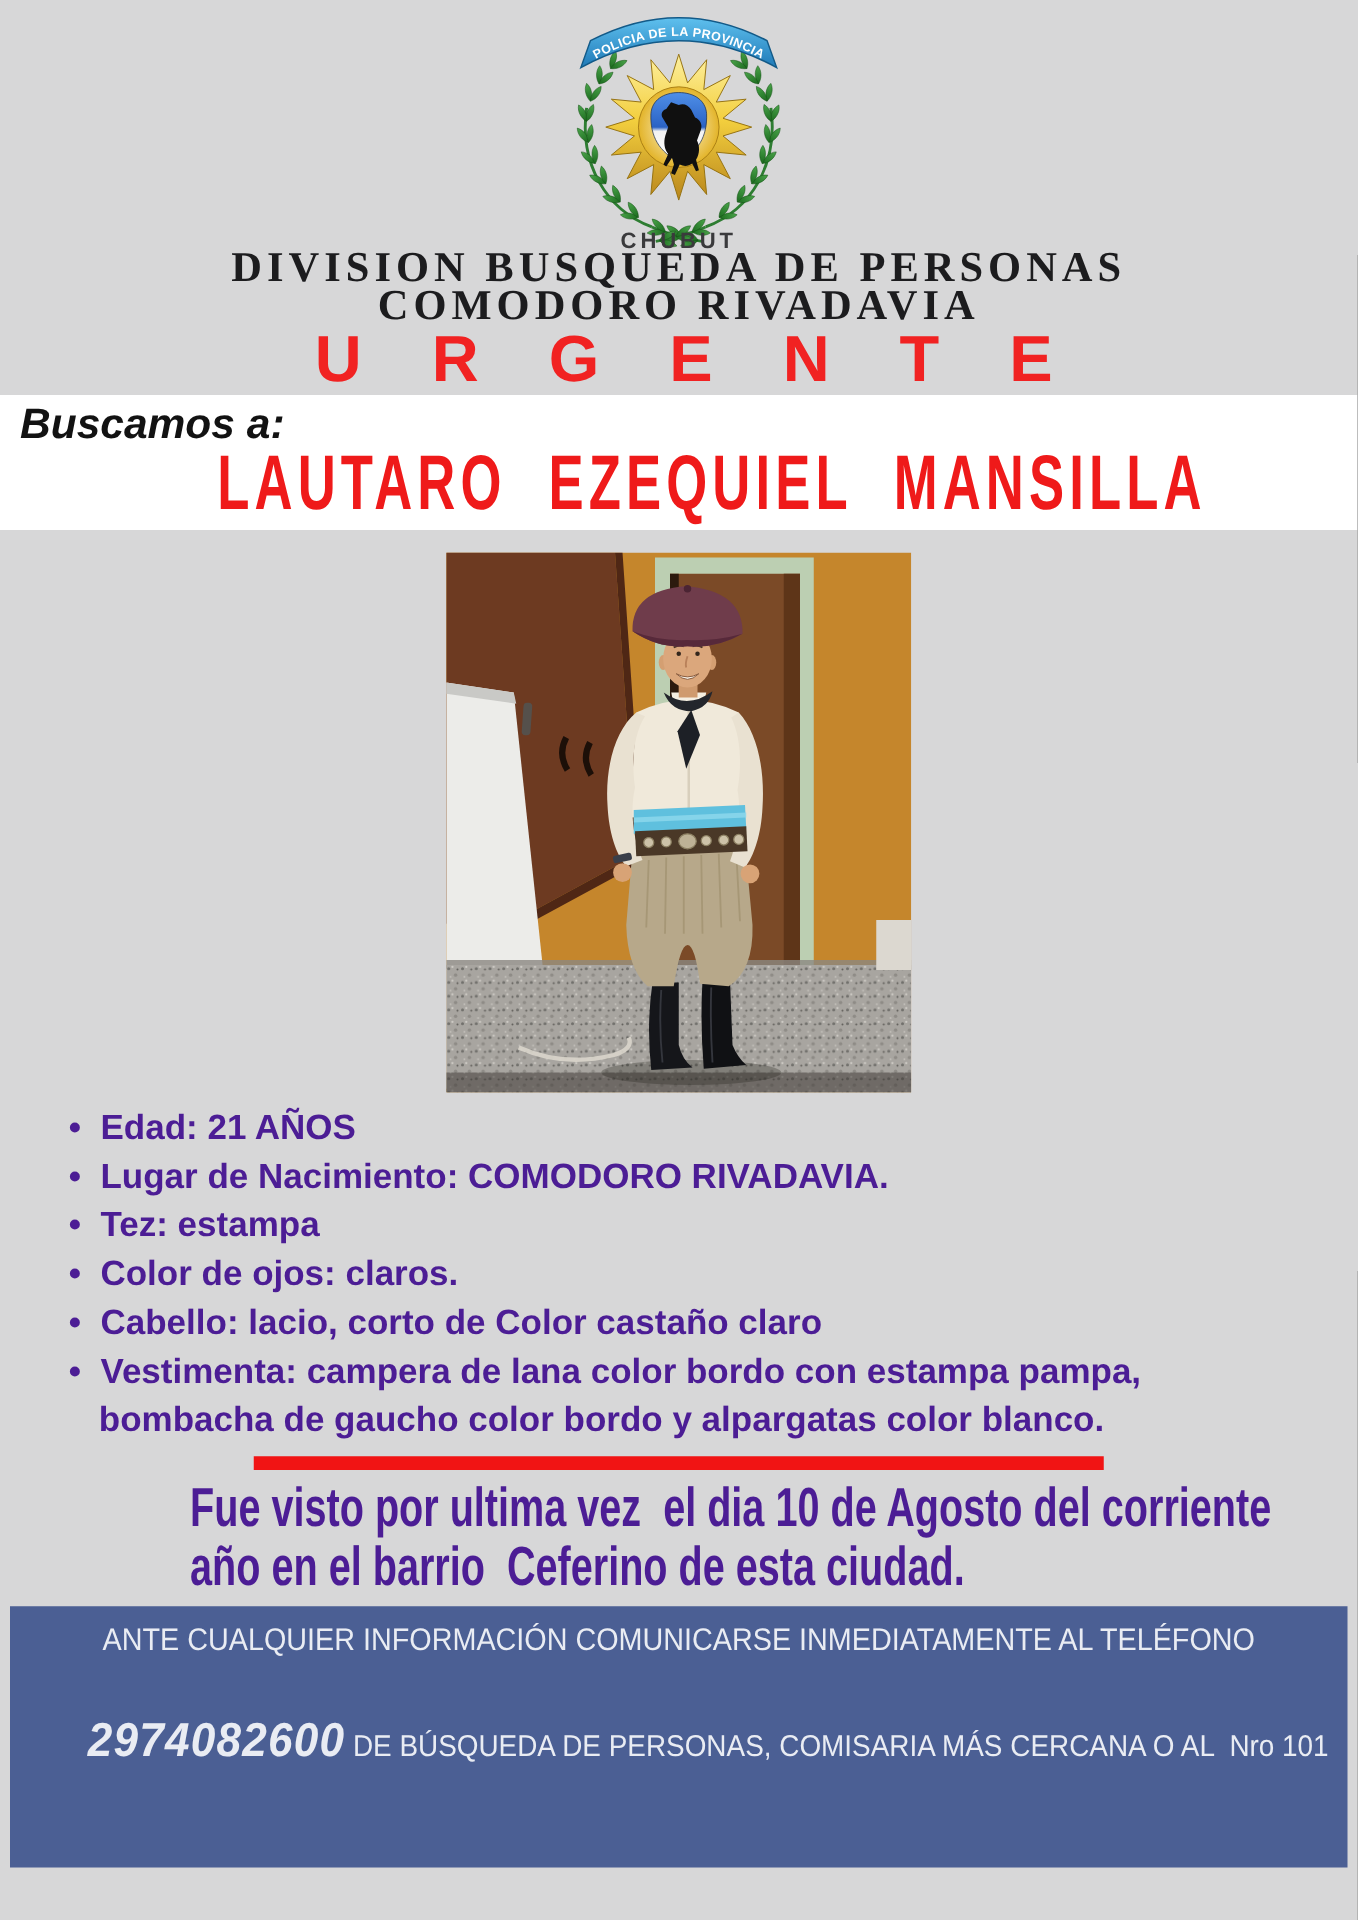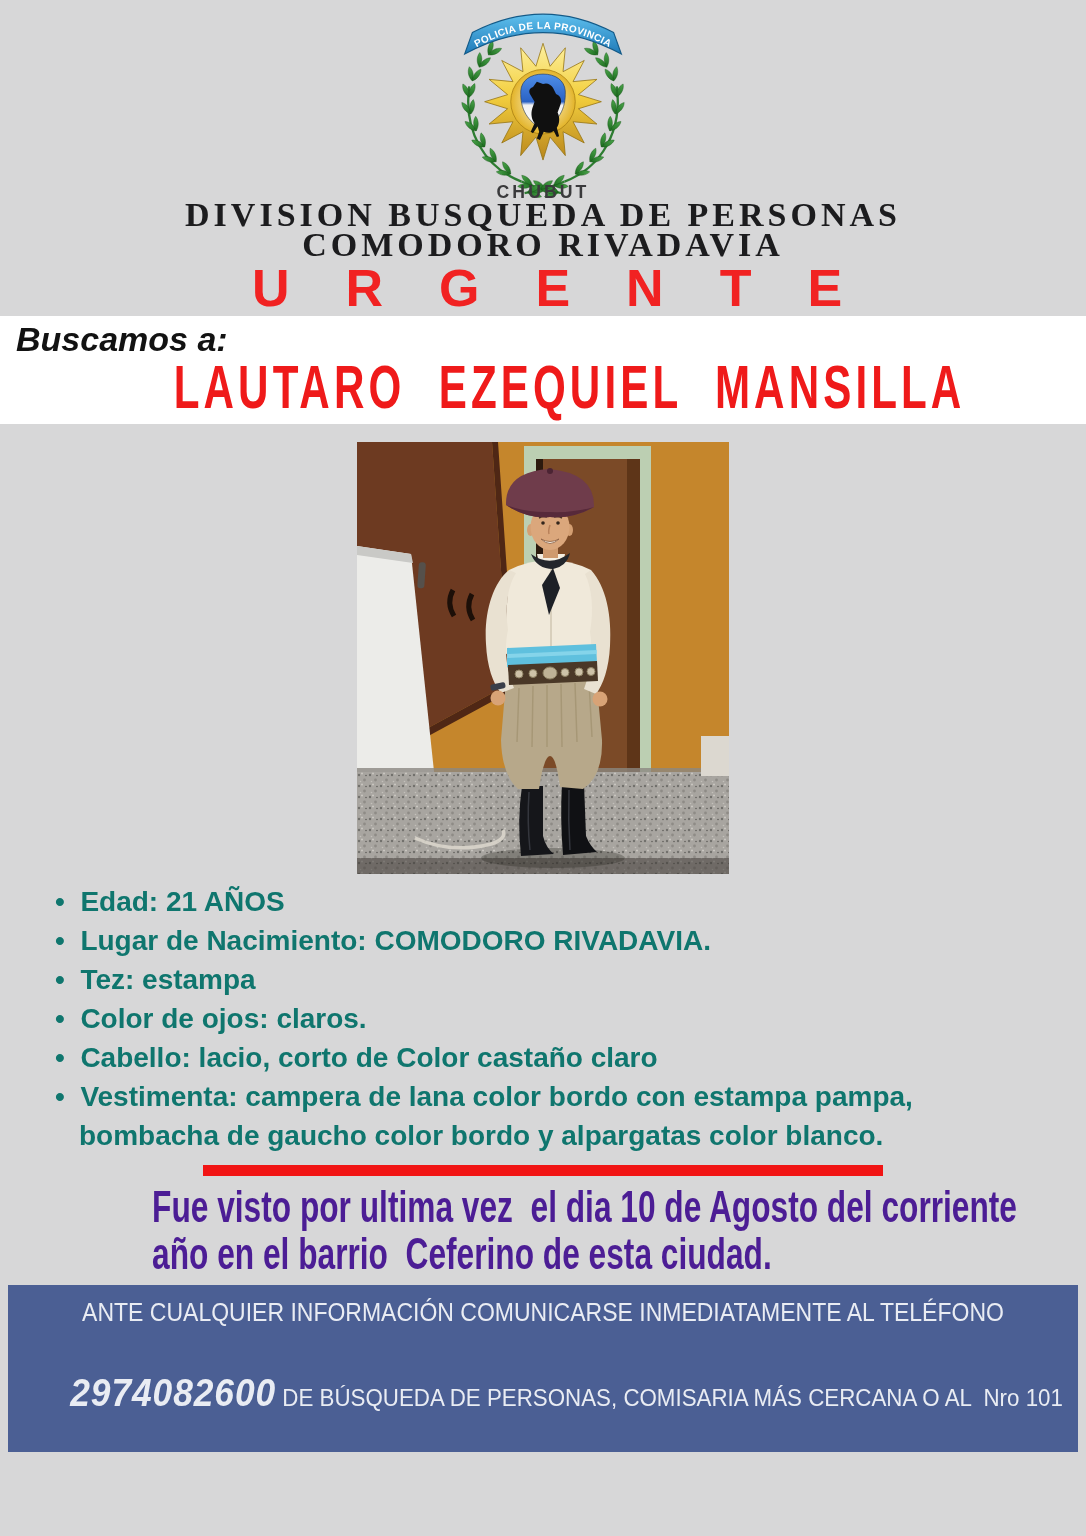--- a/index.html
+++ b/index.html
@@ -17,30 +17,30 @@
   .buscamos{margin-left:16px;font-style:italic;font-weight:700;font-size:34px;
             line-height:38px;color:#121212;}
   .name-line{text-align:center;white-space:nowrap;font-weight:700;font-size:62px;
              line-height:58px;color:#ef1a1a;letter-spacing:6px;word-spacing:26px;
              transform:scaleX(.68);transform-origin:center;}
   
   .photo-frame{width:372px;height:432px;margin:18px auto 0 auto;}
   .photo{display:block;width:100%;height:100%;}
   
   .details{margin:8px 0 0 55px;padding:0;width:985px;list-style:none;}
-  .details li{font-weight:700;font-size:28px;line-height:39px;color:#0f766e;
+  .details li{font-weight:700;font-size:28px;line-height:39px;color:#4c1d95;
               padding-left:24px;text-indent:-24px;white-space:pre-wrap;}
   .details li::before{content:"\2022\00a0\00a0";}
   .divider{width:680px;height:11px;background:#f11414;margin:10px auto 0 auto;}
   
   .lastseen{margin-top:7px;text-align:left;color:#4c1d95;}
   .lastseen div{font-weight:700;font-size:44px;line-height:47px;white-space:pre;
                 transform:scaleX(.72);transform-origin:center;}
   
-  .footer{margin:8px 8px 0 8px;height:167px;background:#4b5f94;color:#e9ecf3;
+  .footer{margin:8px 8px 0 8px;height:209px;background:#4b5f94;color:#e9ecf3;
           text-align:center;overflow:hidden;}
   .f1{padding-top:12px;font-size:25px;line-height:30px;white-space:pre;
       transform:scaleX(.92);transform-origin:center;}
   .f2{line-height:44px;white-space:pre;transform:scaleX(.93);transform-origin:center;}
   .f2 .phone{font-size:38px;font-weight:700;font-style:italic;letter-spacing:1px;}
   .f2 .rest{font-size:24px;}
 </style>
 </head>
 <body>
 

